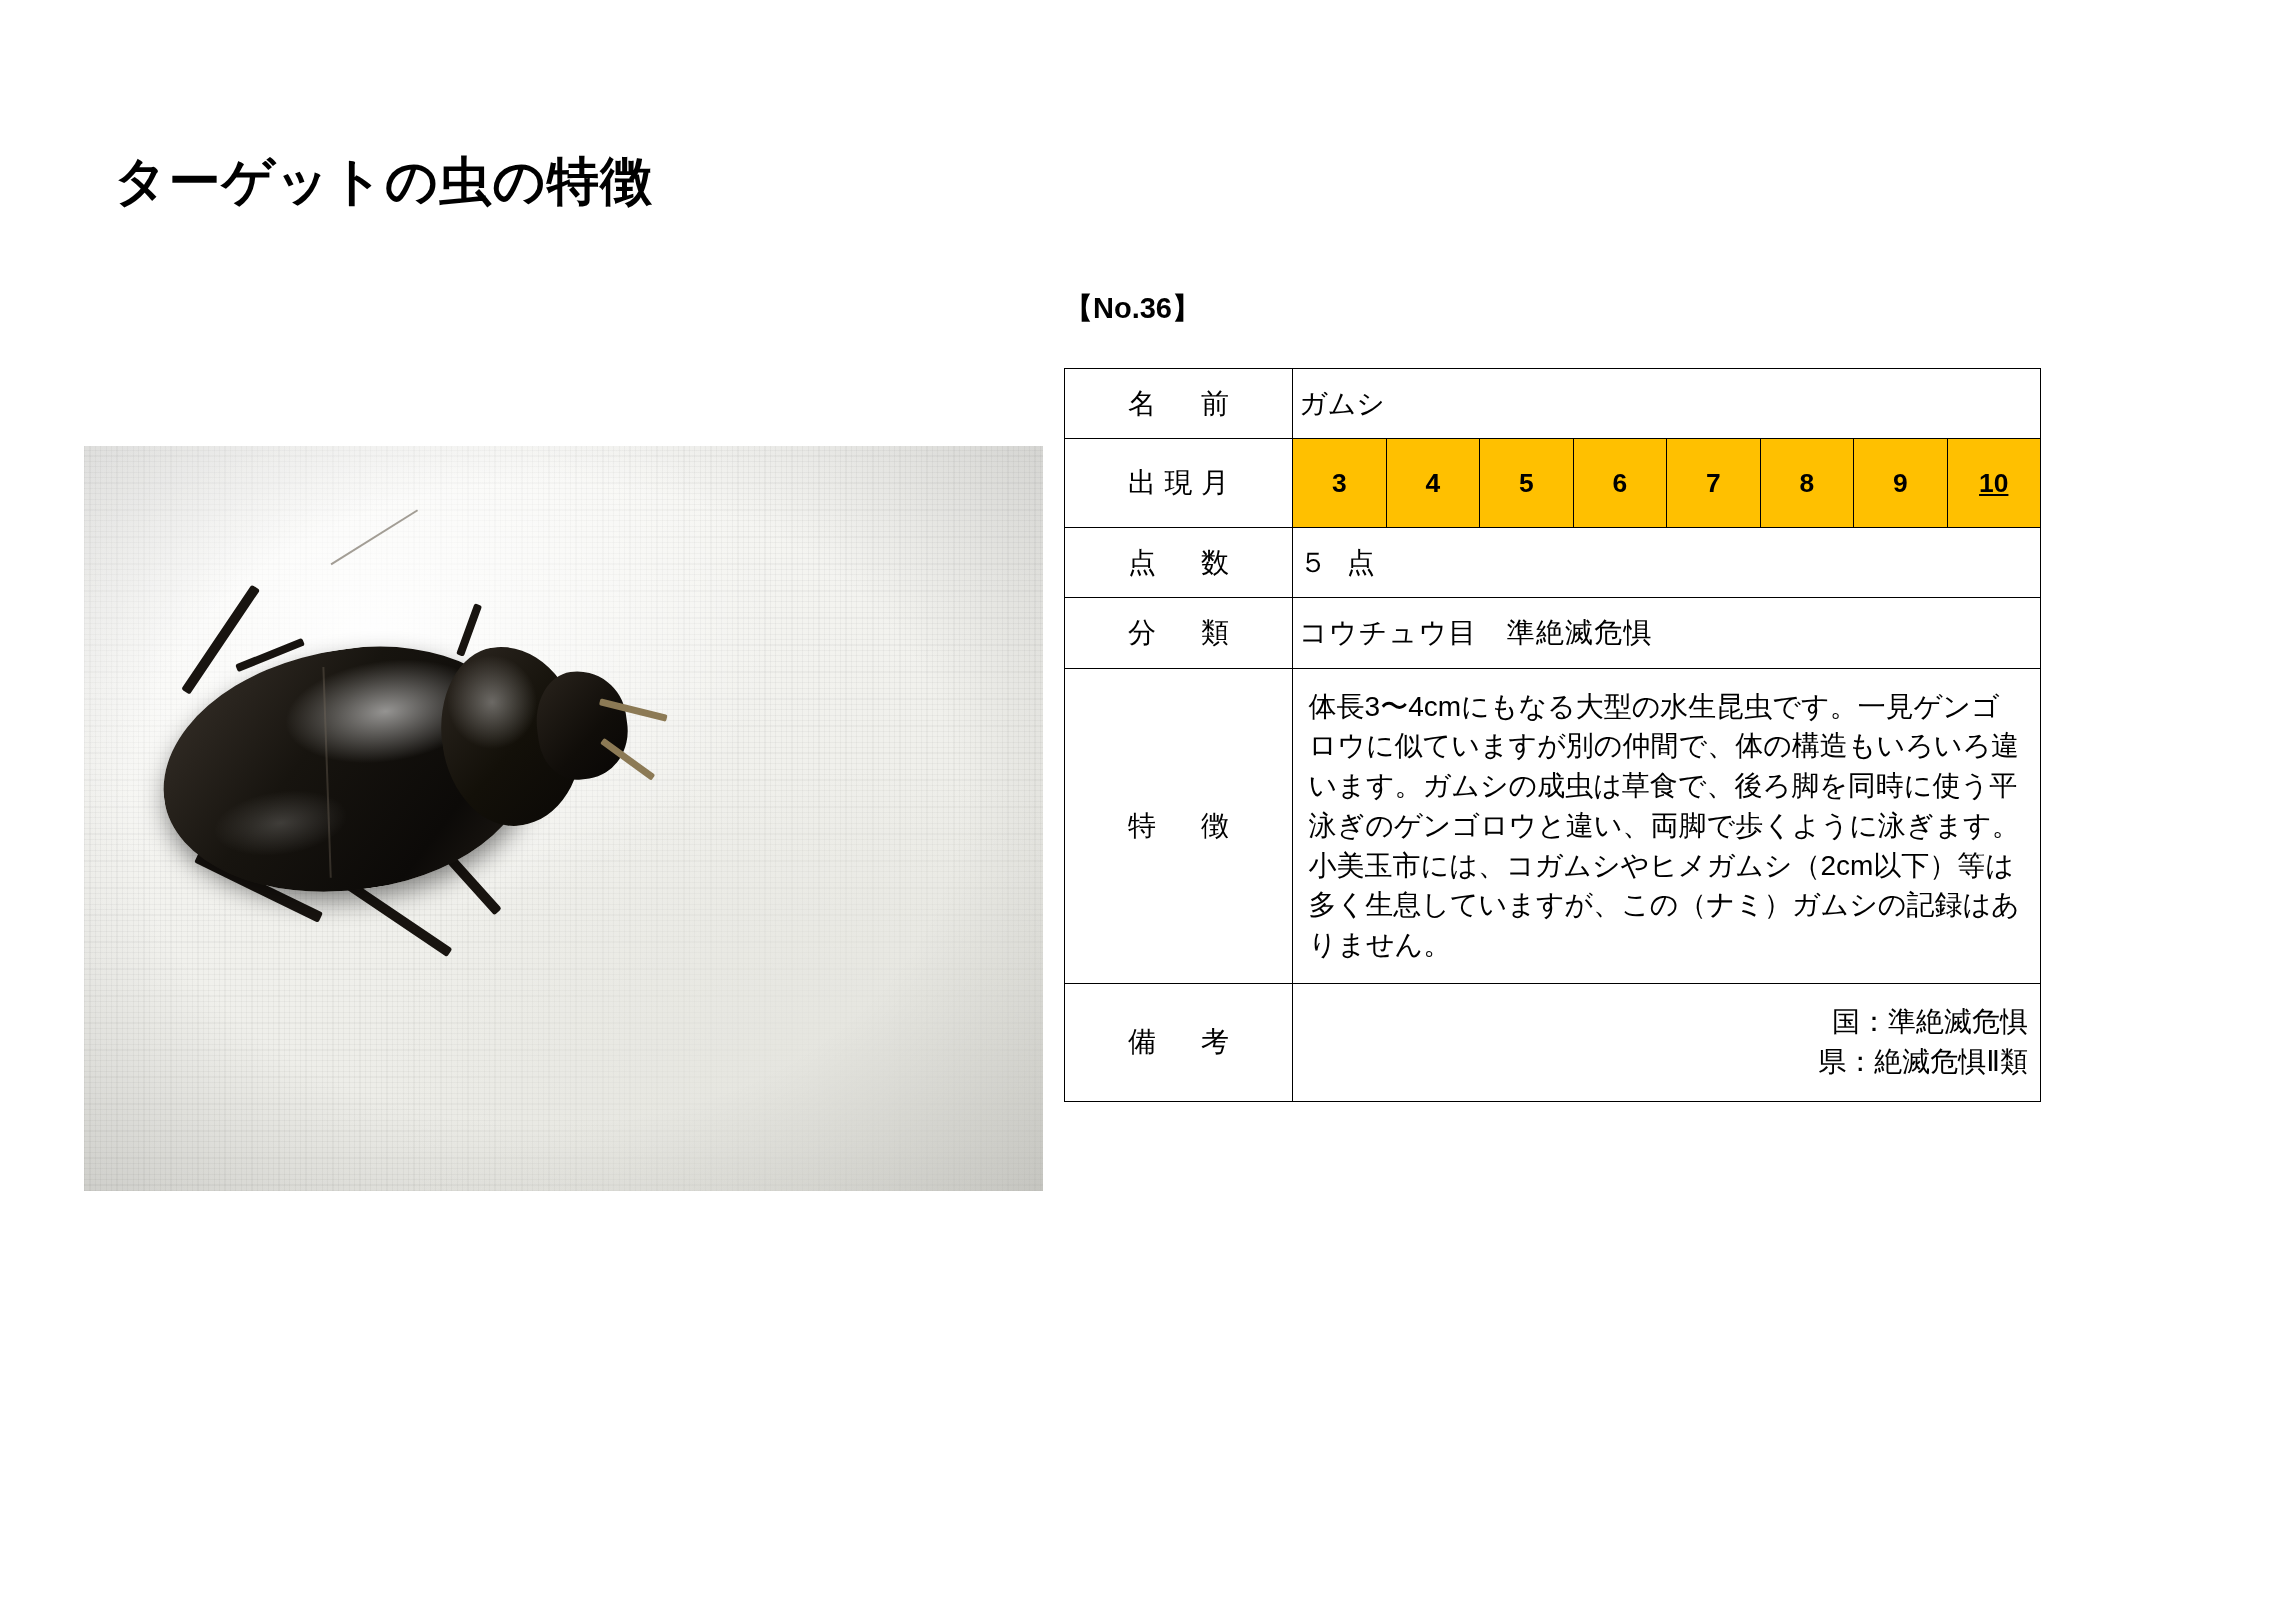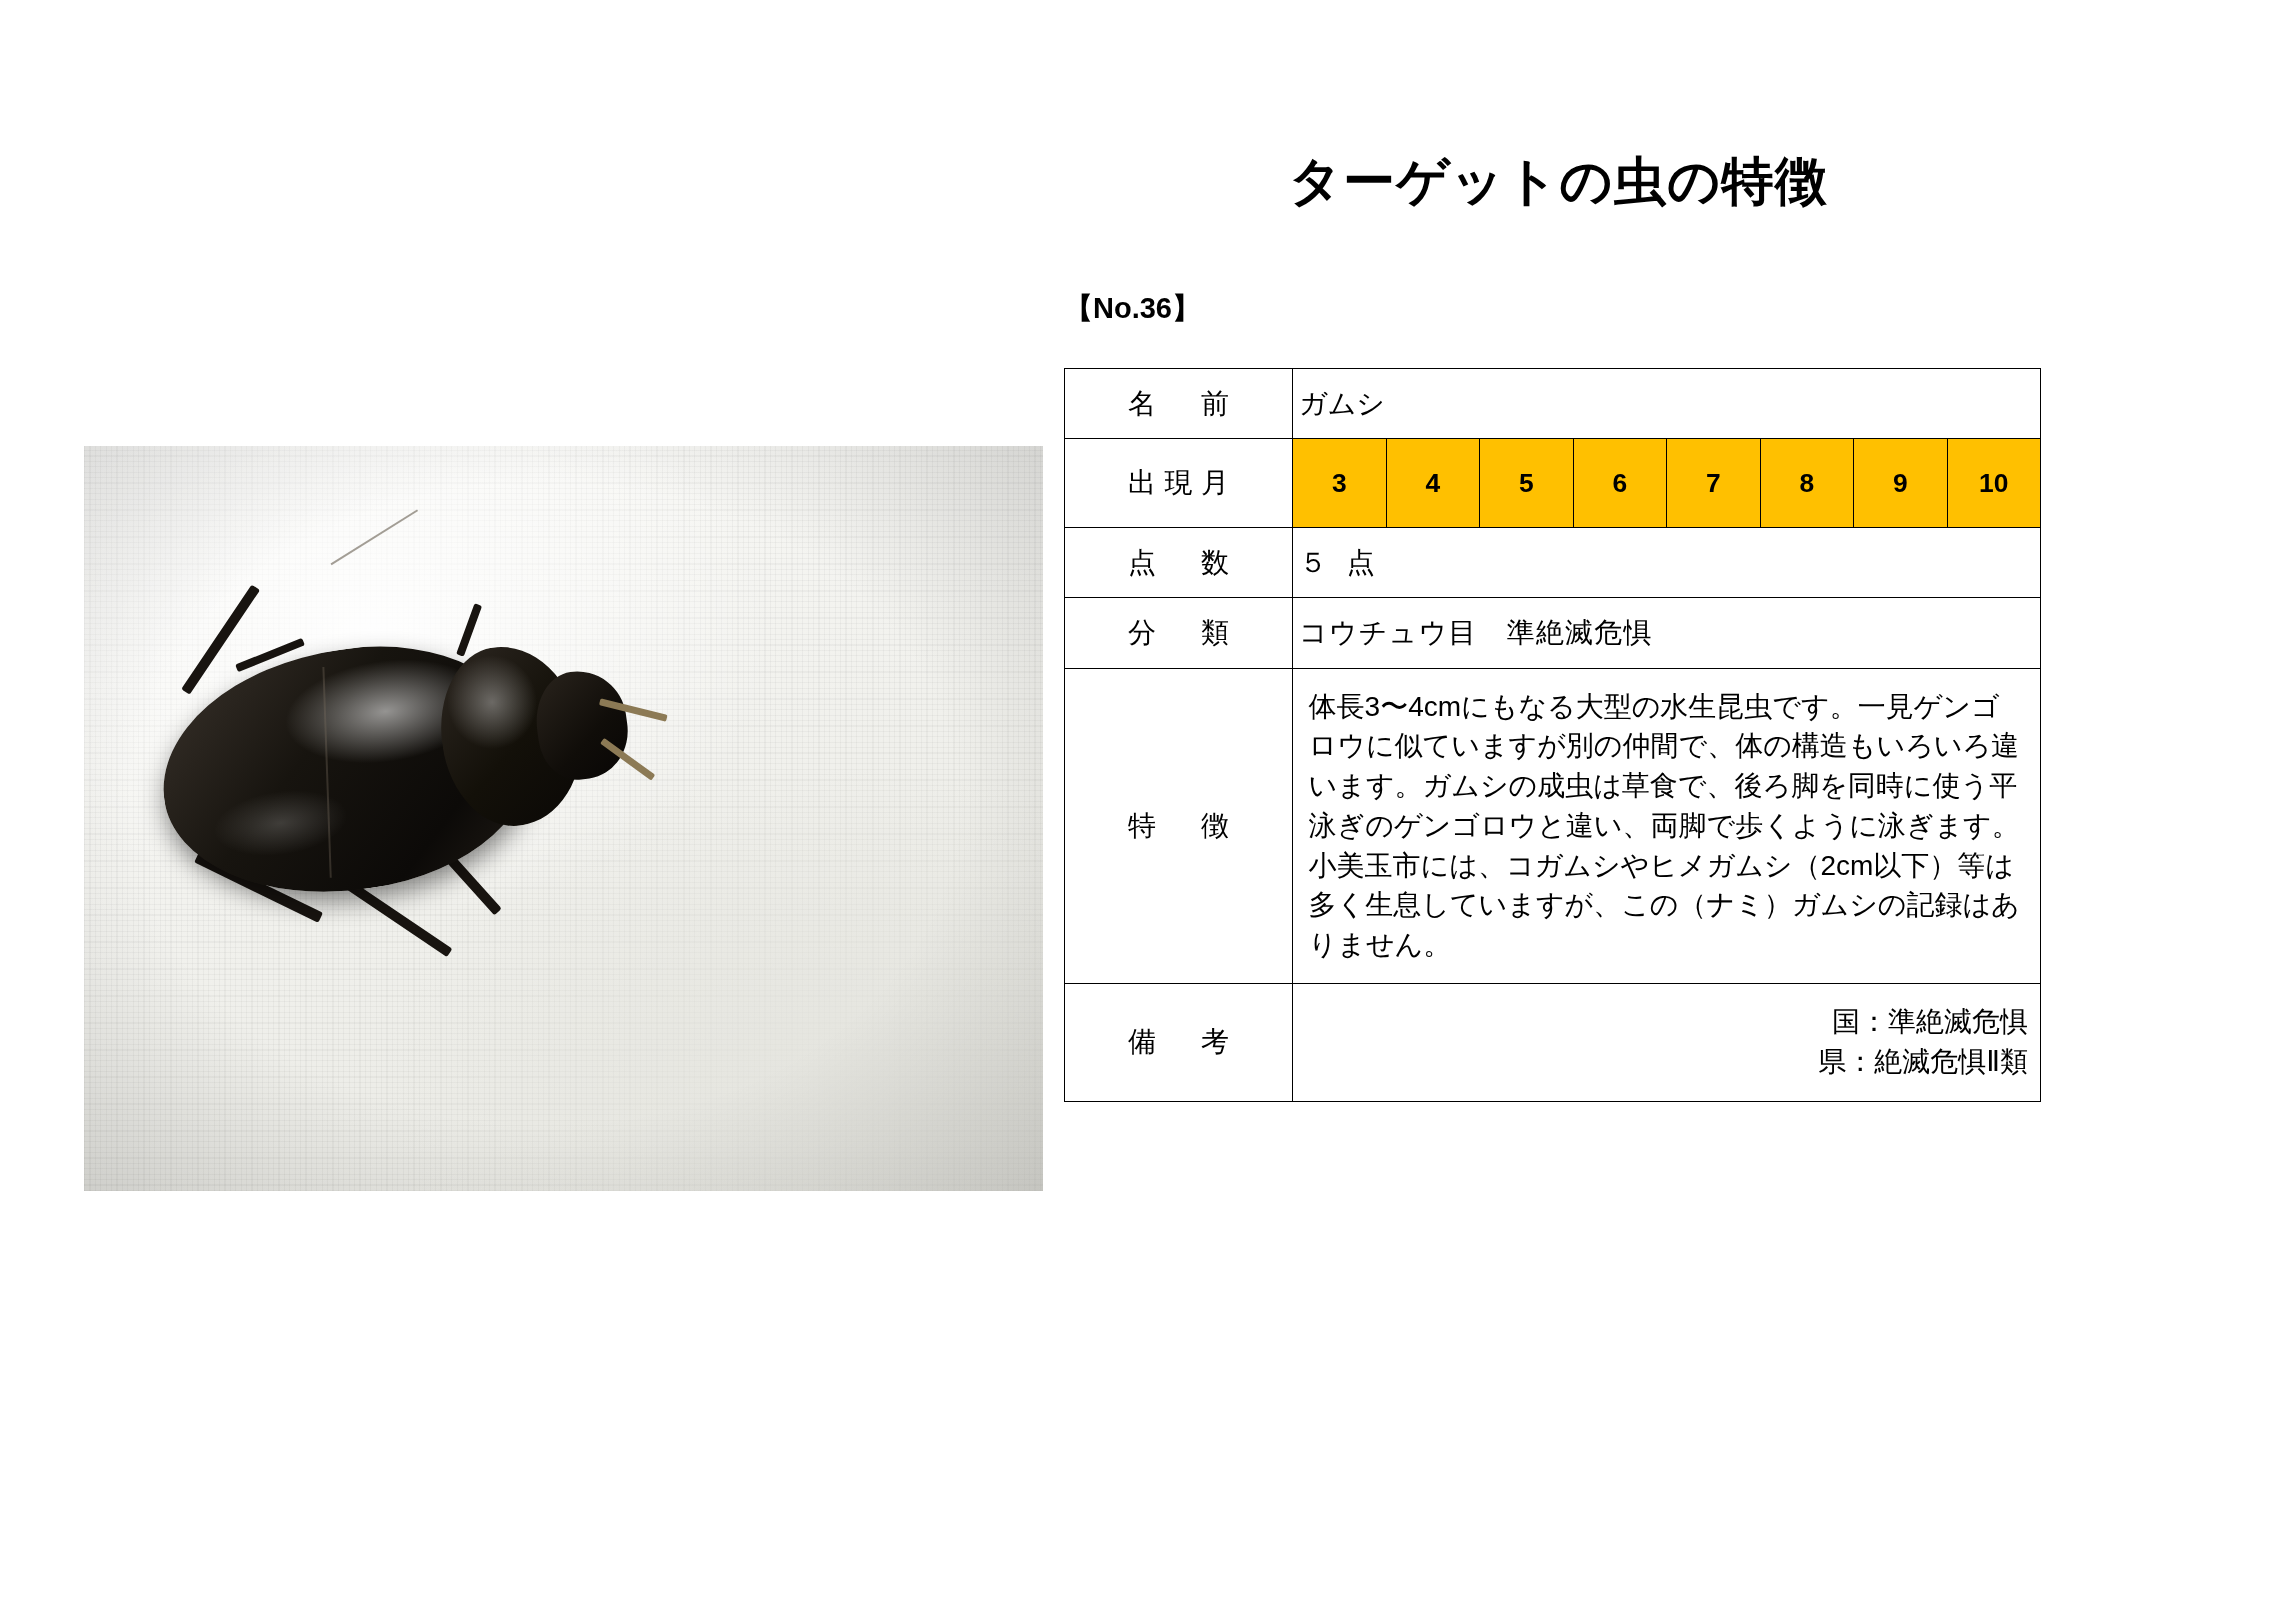--- a/index.html
+++ b/index.html
@@ -15,21 +15,21 @@
     color: #000000;
     overflow: hidden;
   }
 
   
   .page-title {
     position: absolute;
     left: 0;
     top: 147px;
     width: 1828px;
-    text-align: right;
+    text-align: left;
     font-size: 52px;
     font-weight: bold;
     letter-spacing: 1.2px;
     padding-left: 114px;
     box-sizing: border-box;
   }
 
   
   .photo-frame {
     position: absolute;
@@ -172,21 +172,21 @@
     height: 88px;
     background: #ffc000;
     border-right: 1.8px solid #000;
     display: flex;
     align-items: center;
     justify-content: center;
     font-size: 26.4px;
     font-weight: bold;
     box-sizing: border-box;
   }
-  .month-box:last-child { border-right: none; }
+  .month-box:last-child { border-right: none; text-decoration: underline; }
 
   
   .feature-cell {
     text-align: left;
     padding: 18px 15.6px 18px 15.6px;
     font-size: 27px;
     line-height: 1.42;
     letter-spacing: 0px;
   }
   .note-cell {

